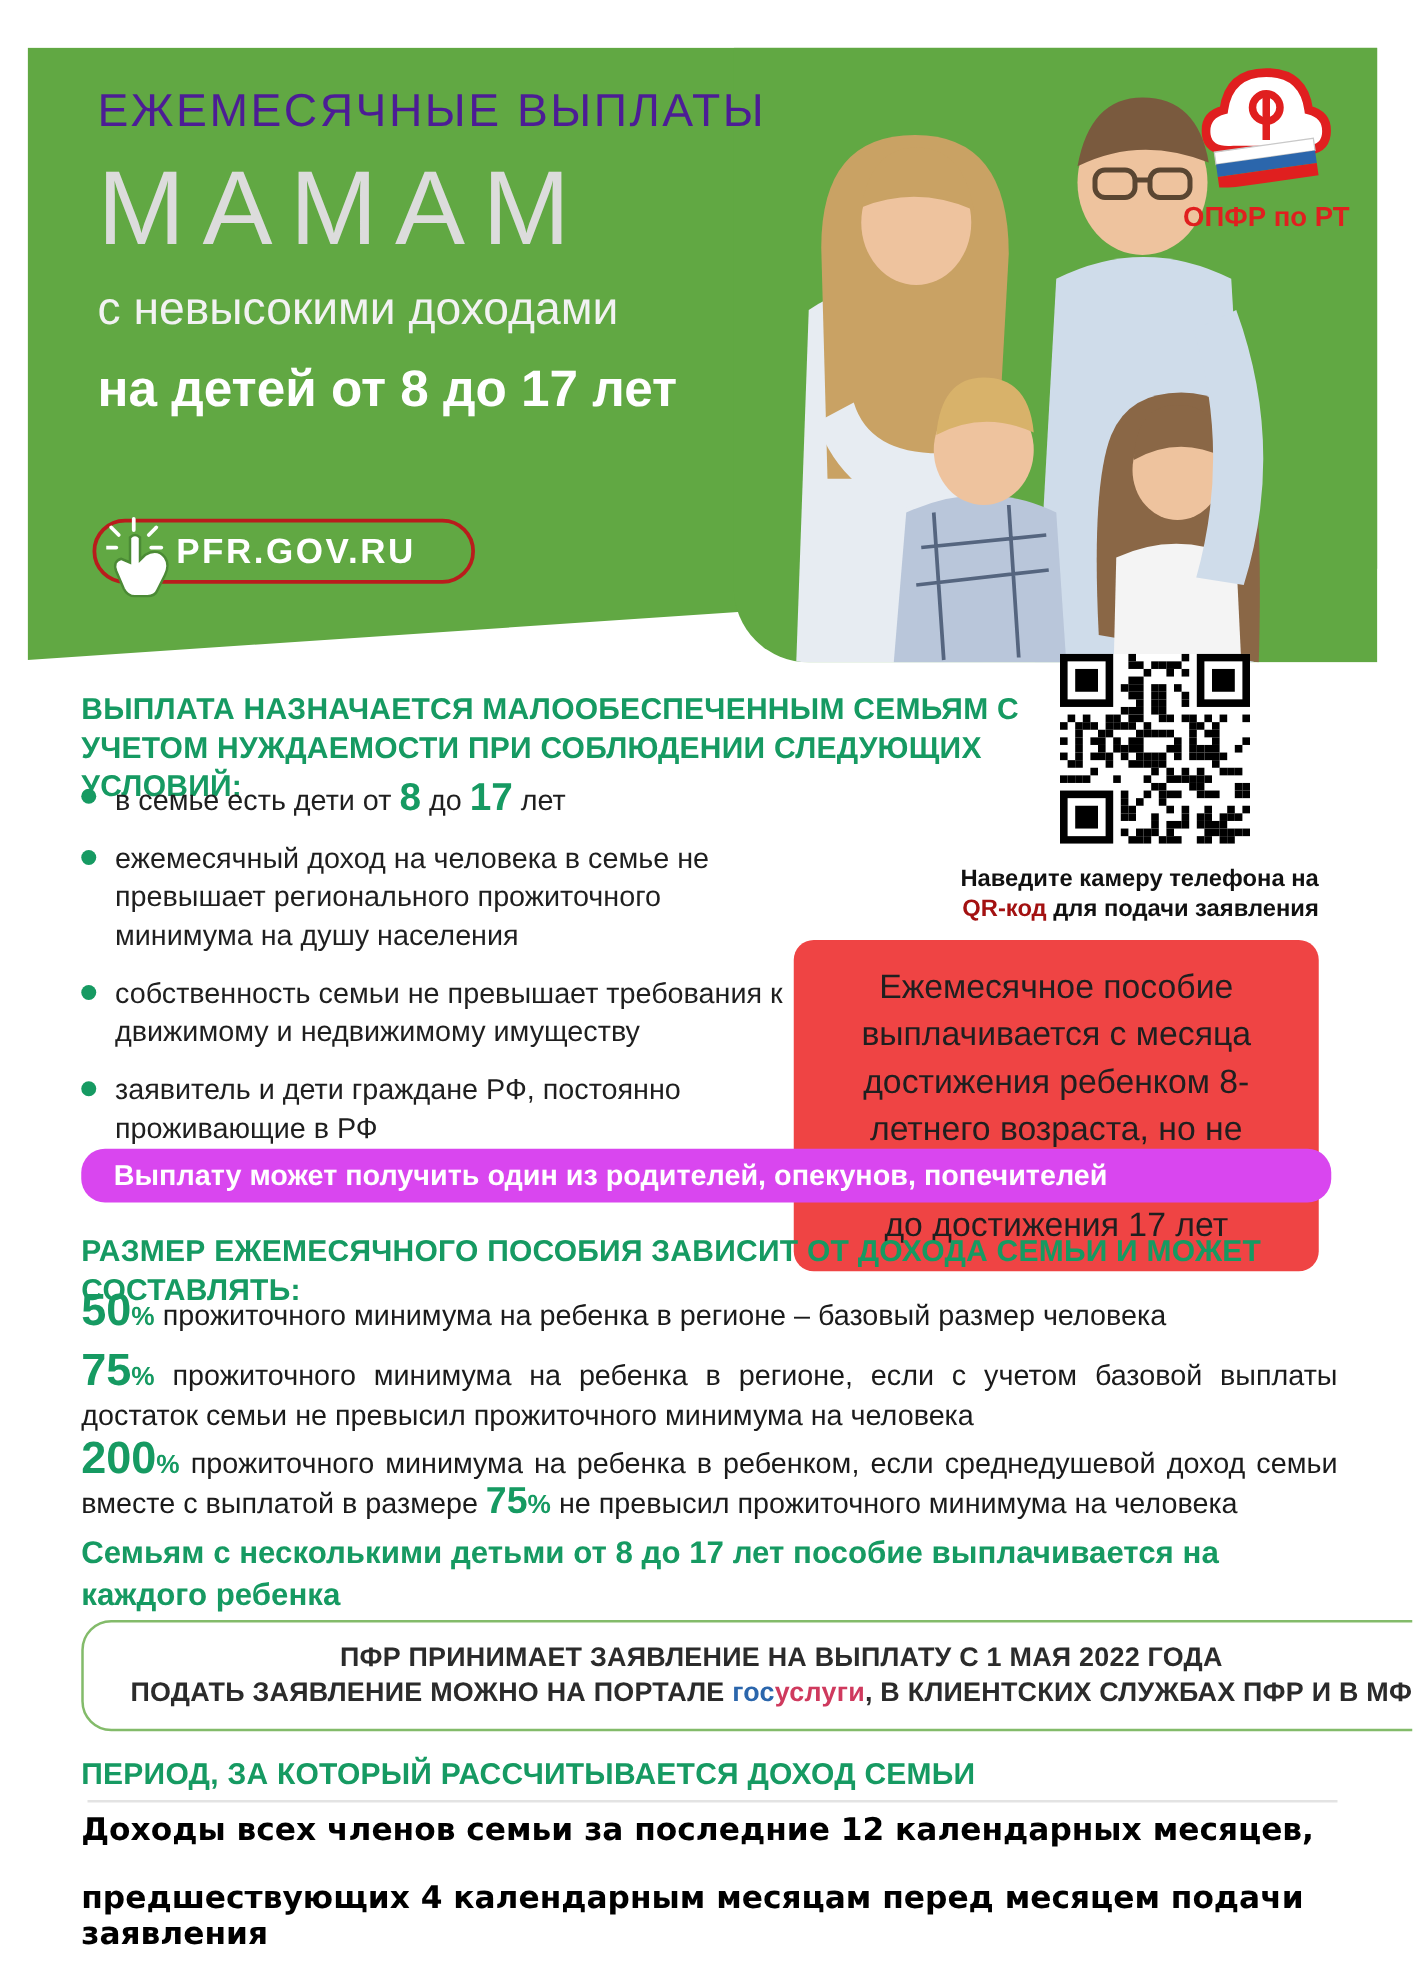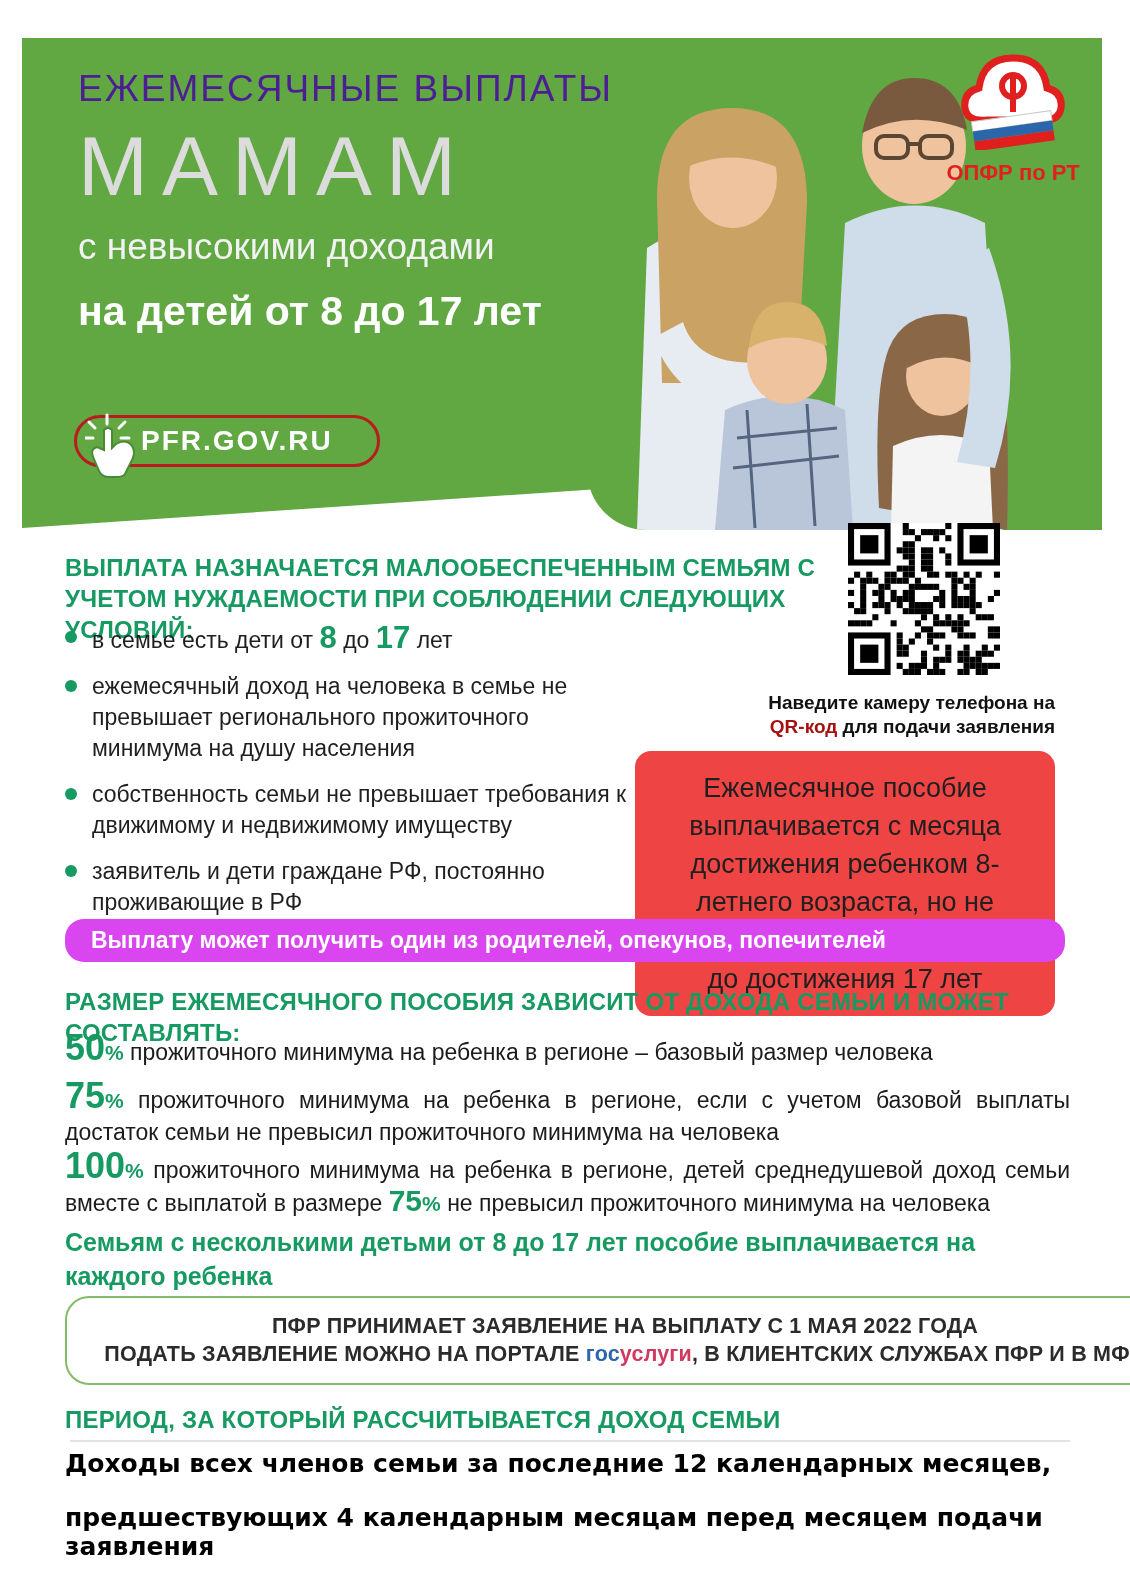--- a/index.html
+++ b/index.html
@@ -407,21 +407,21 @@
   </div>
 
   <div class="banner">Выплату может получить один из родителей, опекунов, попечителей</div>
 
   <h2 class="sec amounts-head">РАЗМЕР ЕЖЕМЕСЯЧНОГО ПОСОБИЯ ЗАВИСИТ ОТ ДОХОДА СЕМЬИ И МОЖЕТ СОСТАВЛЯТЬ:</h2>
 
   <p class="pct-para pct50"><span class="pctnum">50</span><span class="pctsym">%</span><span> прожиточного минимума на ребенка в регионе – базовый размер человека</span></p>
 
   <p class="pct-para pct75 justify"><span class="pctnum">75</span><span class="pctsym">%</span><span> прожиточного минимума на ребенка в регионе, если с учетом базовой выплаты достаток семьи не превысил прожиточного минимума на человека</span></p>
 
-  <p class="pct-para pct100 justify"><span class="pctnum">100</span><span class="pctsym">%</span><span> прожиточного минимума на ребенка в регионе, детей среднедушевой доход семьи вместе с выплатой в размере </span><span class="pctnum" style="font-size:30px;">75</span><span class="pctsym">%</span><span> не превысил прожиточного минимума на человека</span></p>
+  <p class="pct-para pct100 justify"><span class="pctnum">200</span><span class="pctsym">%</span><span> прожиточного минимума на ребенка в ребенком, если среднедушевой доход семьи вместе с выплатой в размере </span><span class="pctnum" style="font-size:30px;">75</span><span class="pctsym">%</span><span> не превысил прожиточного минимума на человека</span></p>
 
   <p class="note">Семьям с несколькими детьми от 8 до 17 лет пособие выплачивается на каждого ребенка</p>
 
   <div class="app-box">
     <div class="l1">ПФР ПРИНИМАЕТ ЗАЯВЛЕНИЕ НА ВЫПЛАТУ С 1 МАЯ 2022 ГОДА</div>
     <div class="l2">
       <span>ПОДАТЬ ЗАЯВЛЕНИЕ МОЖНО НА ПОРТАЛЕ </span><span class="gos-blue">гос</span><span class="gos-red">услуги</span><span>, В КЛИЕНТСКИХ СЛУЖБАХ ПФР И В МФЦ</span>
     </div>
   </div>
 

